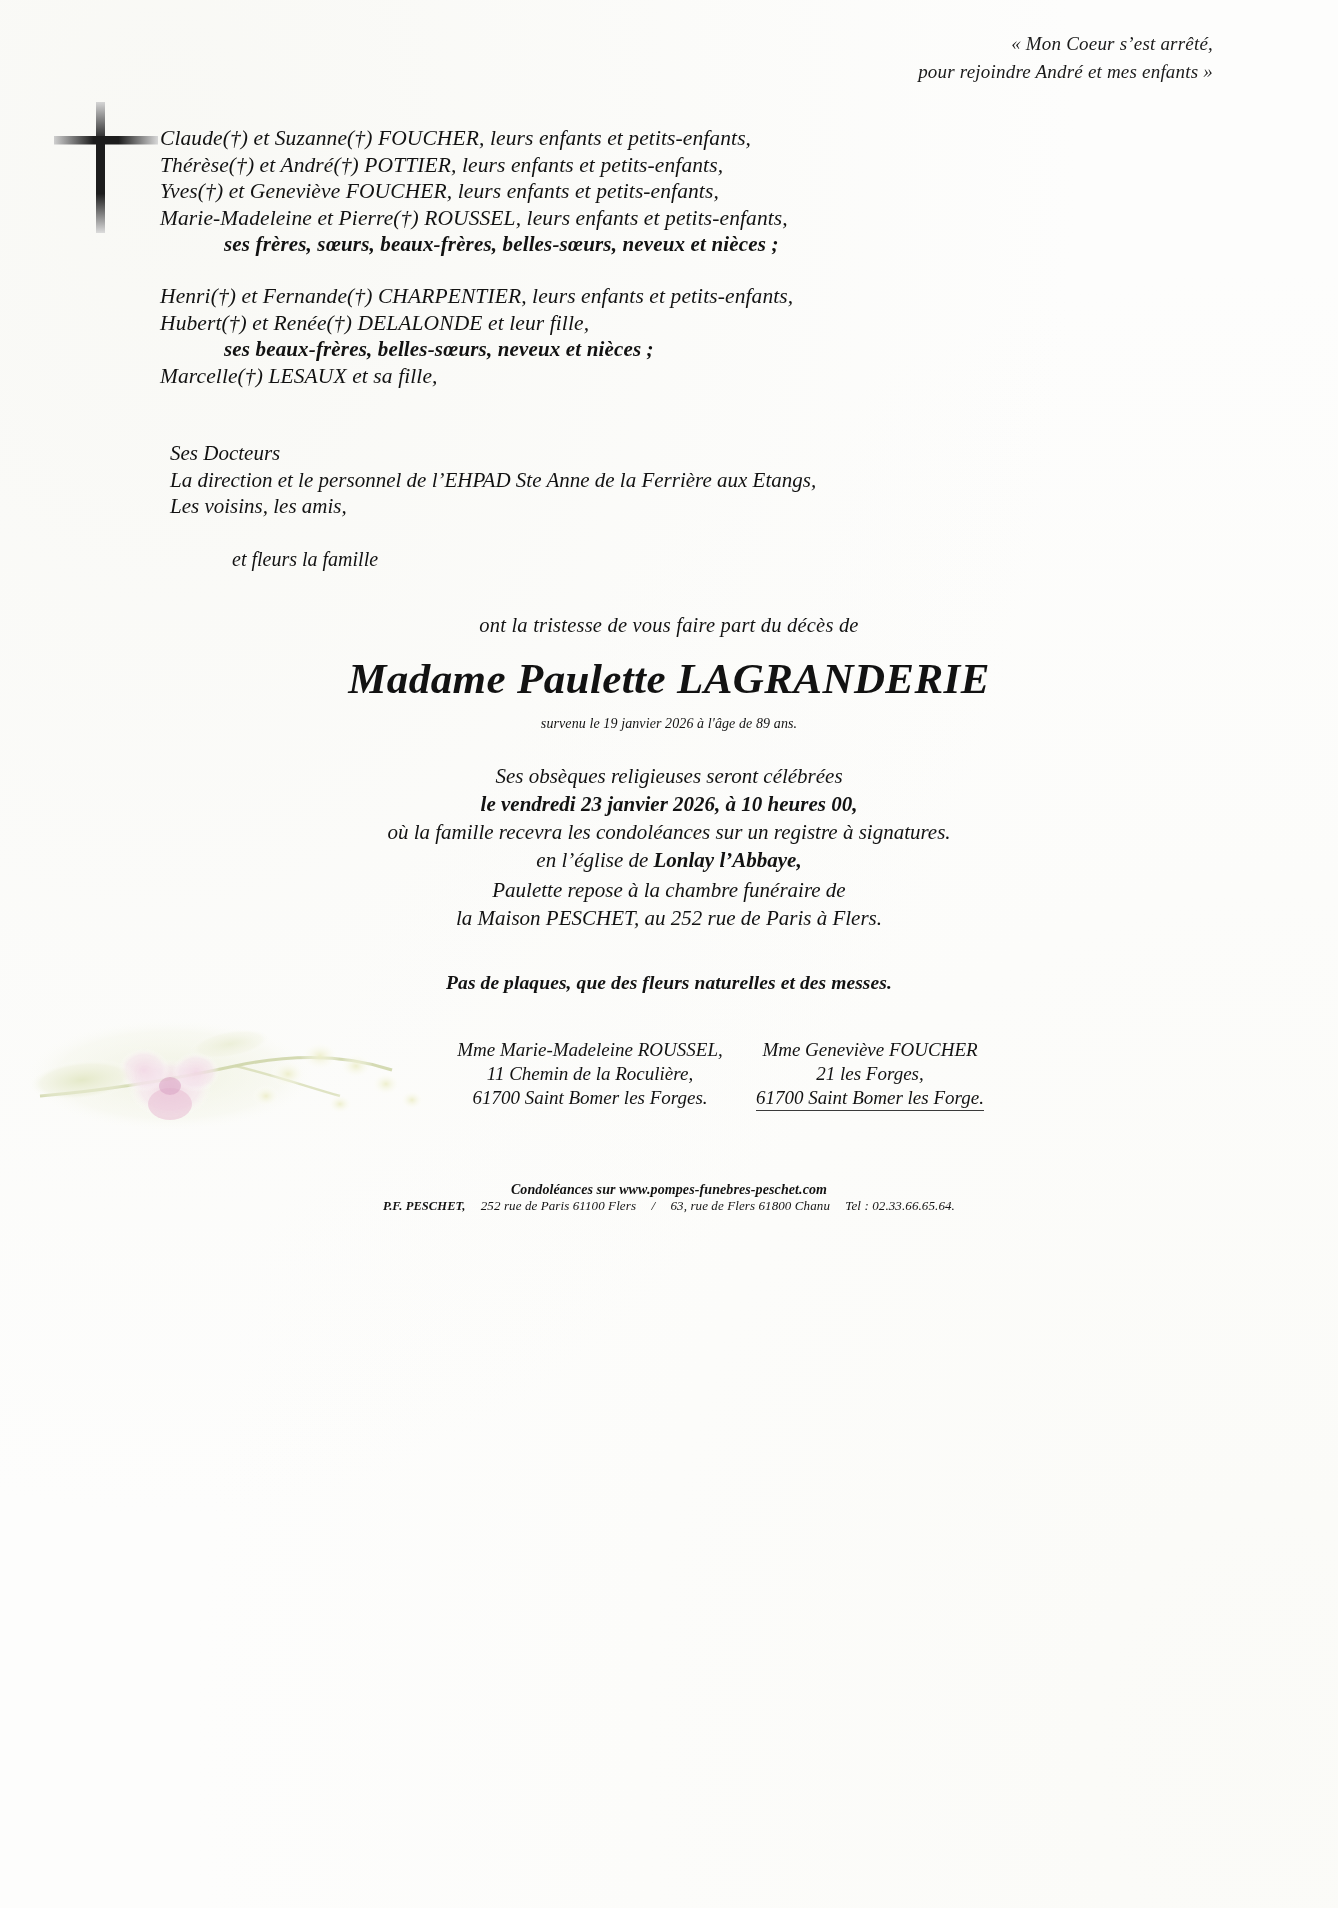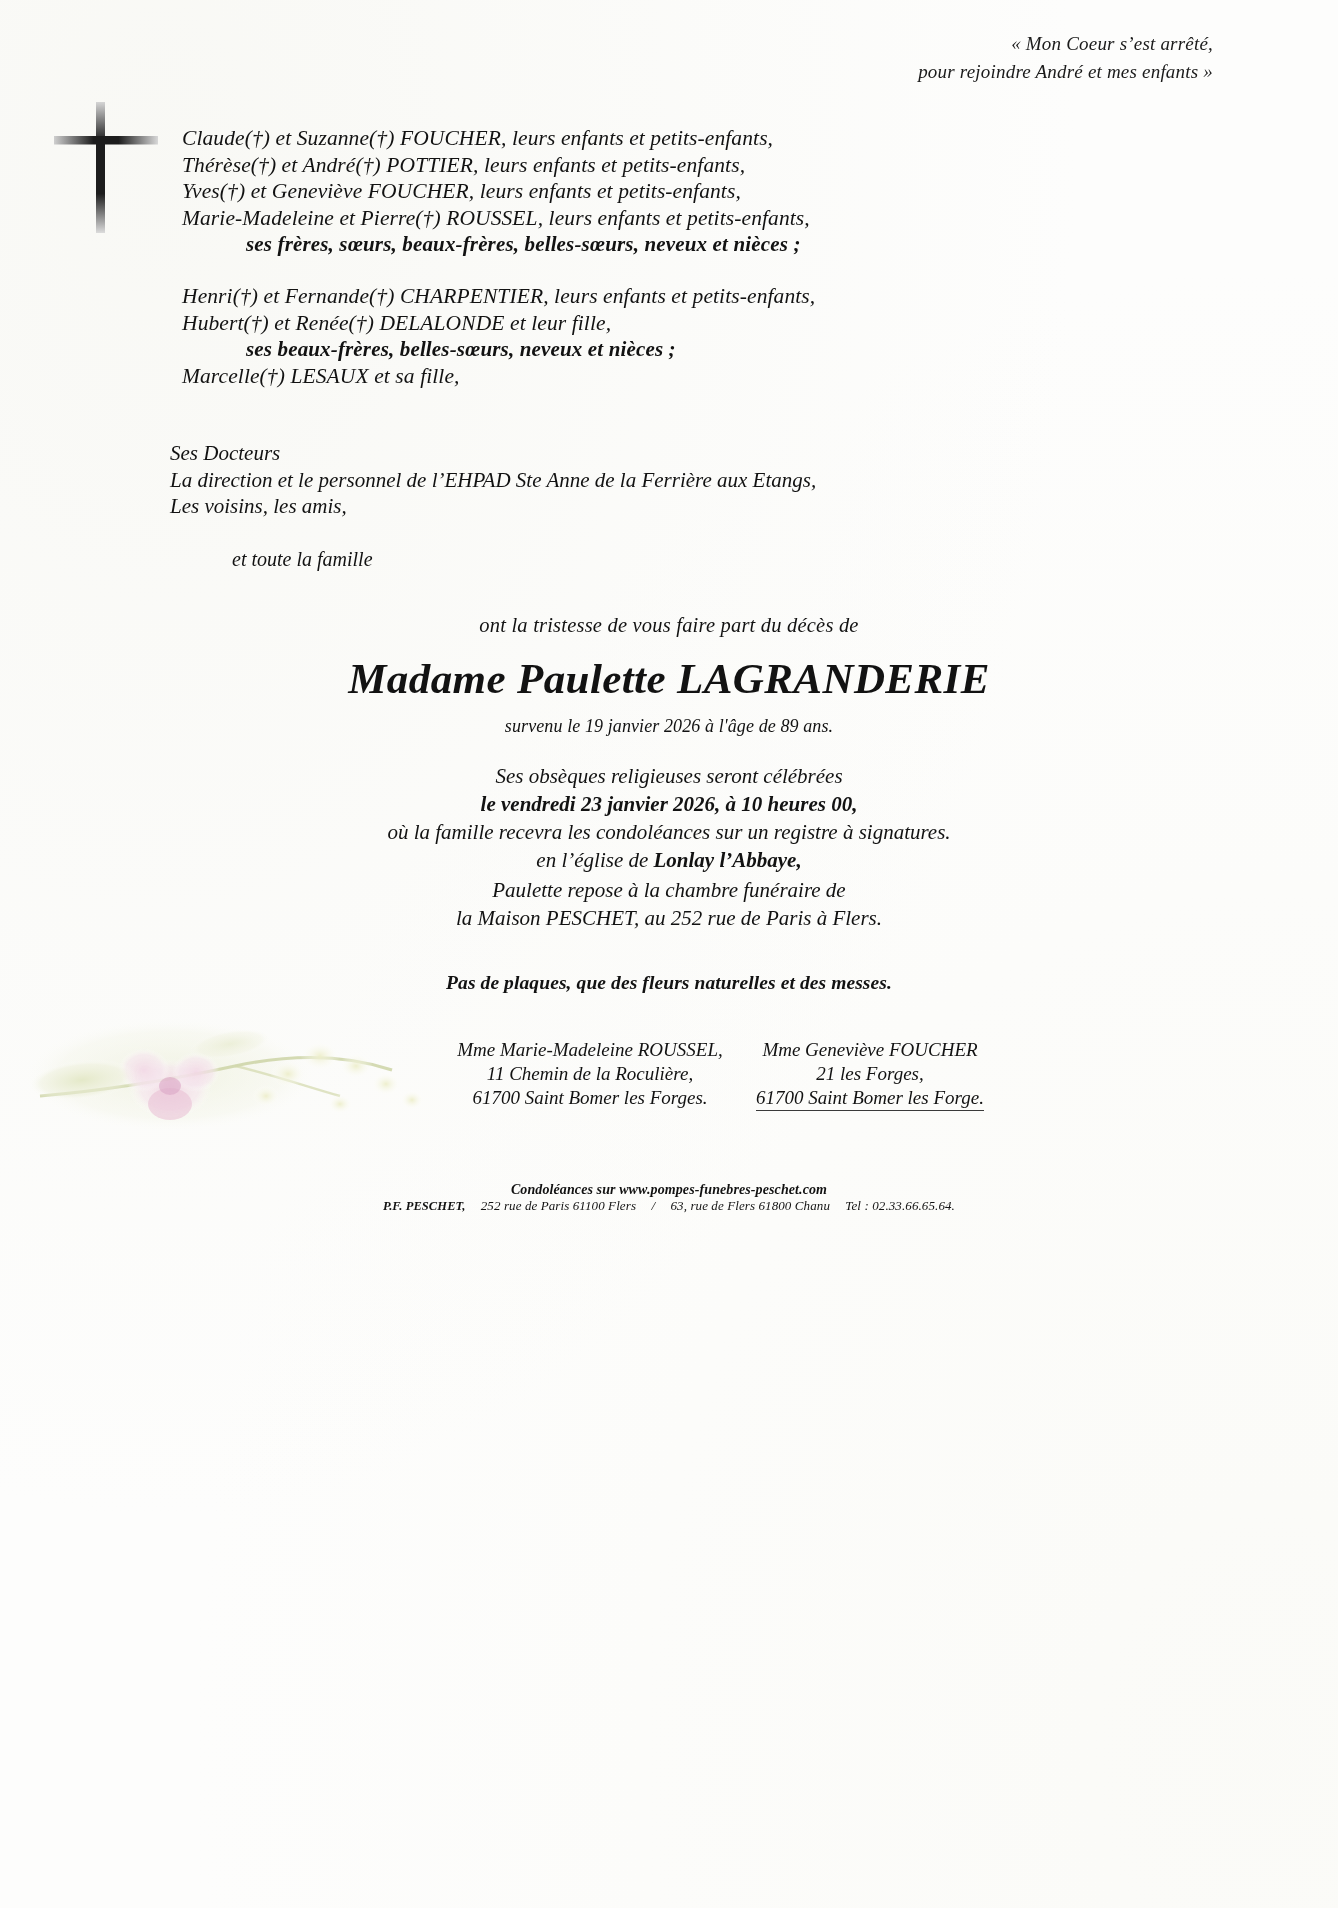--- a/index.html
+++ b/index.html
@@ -61,21 +61,21 @@
     top: 0;
     width: 1338px;
   }
   .blk {
     position: absolute;
     font-style: italic;
   }
   .line { white-space: nowrap; }
 
   .fam {
-    left: 182px;
+    left: 160px;
     font-size: 21.5px;
     line-height: 26.5px;
     letter-spacing: 0.1px;
     font-family: Liberation Serif, serif;
   }
   .fam .sum {
     font-weight: bold;
     padding-left: 64px;
     letter-spacing: 0.15px;
     font-size: 21px;
@@ -103,21 +103,21 @@
     font-size: 20.5px;
     letter-spacing: 0.2px;
   }
   .deceased {
     font-size: 43px;
     font-weight: bold;
     letter-spacing: 0.4px;
     line-height: 1.1;
   }
   .survenu {
-    font-size: 18px;
+    font-size: 14px;
     letter-spacing: 0.1px;
   }
   .service {
     font-size: 21px;
     line-height: 28px;
   }
   .service b { font-weight: bold; }
   .repose {
     font-size: 21px;
     line-height: 28px;
@@ -222,21 +222,21 @@
       <div class="line sum">ses beaux-frères, belles-sœurs, neveux et nièces ;</div>
       <div class="line">Marcelle(†) LESAUX et sa fille,</div>
     </div>
 
     <div class="blk others" style="top:440px">
       <div class="line">Ses Docteurs</div>
       <div class="line">La direction et le personnel de l’EHPAD Ste Anne de la Ferrière aux Etangs,</div>
       <div class="line">Les voisins, les amis,</div>
     </div>
 
-    <div class="blk toute" style="top:548px">et toute la famille</div>
+    <div class="blk toute" style="top:548px">et fleurs la famille</div>
 
     <div class="blk centerblk announce" style="top:614px">ont la tristesse de vous faire part du décès de</div>
 
     <div class="blk centerblk deceased" style="top:655px">Madame Paulette LAGRANDERIE</div>
 
     <div class="blk centerblk survenu" style="top:716px">survenu le 19 janvier 2026 à l'âge de 89 ans.</div>
 
     <div class="blk centerblk service" style="top:762px">
       <div>Ses obsèques religieuses seront célébrées</div>
       <div><b>le vendredi 23 janvier 2026, à 10 heures 00,</b></div>

